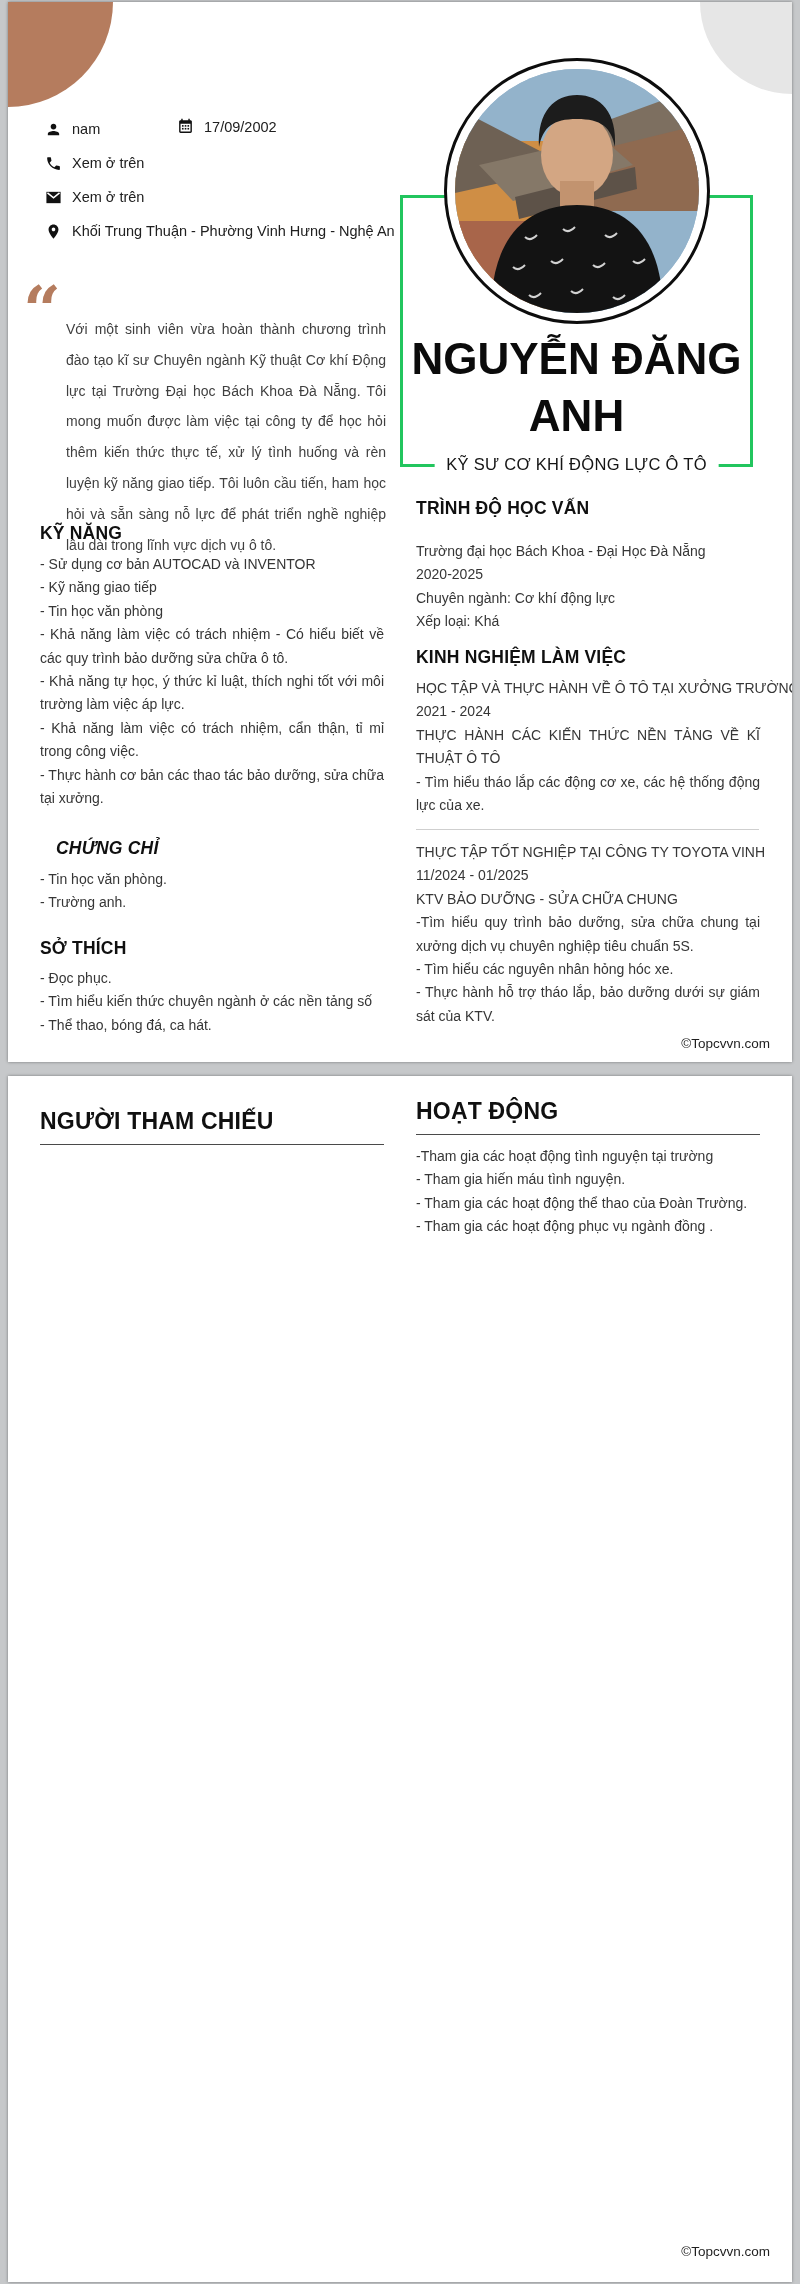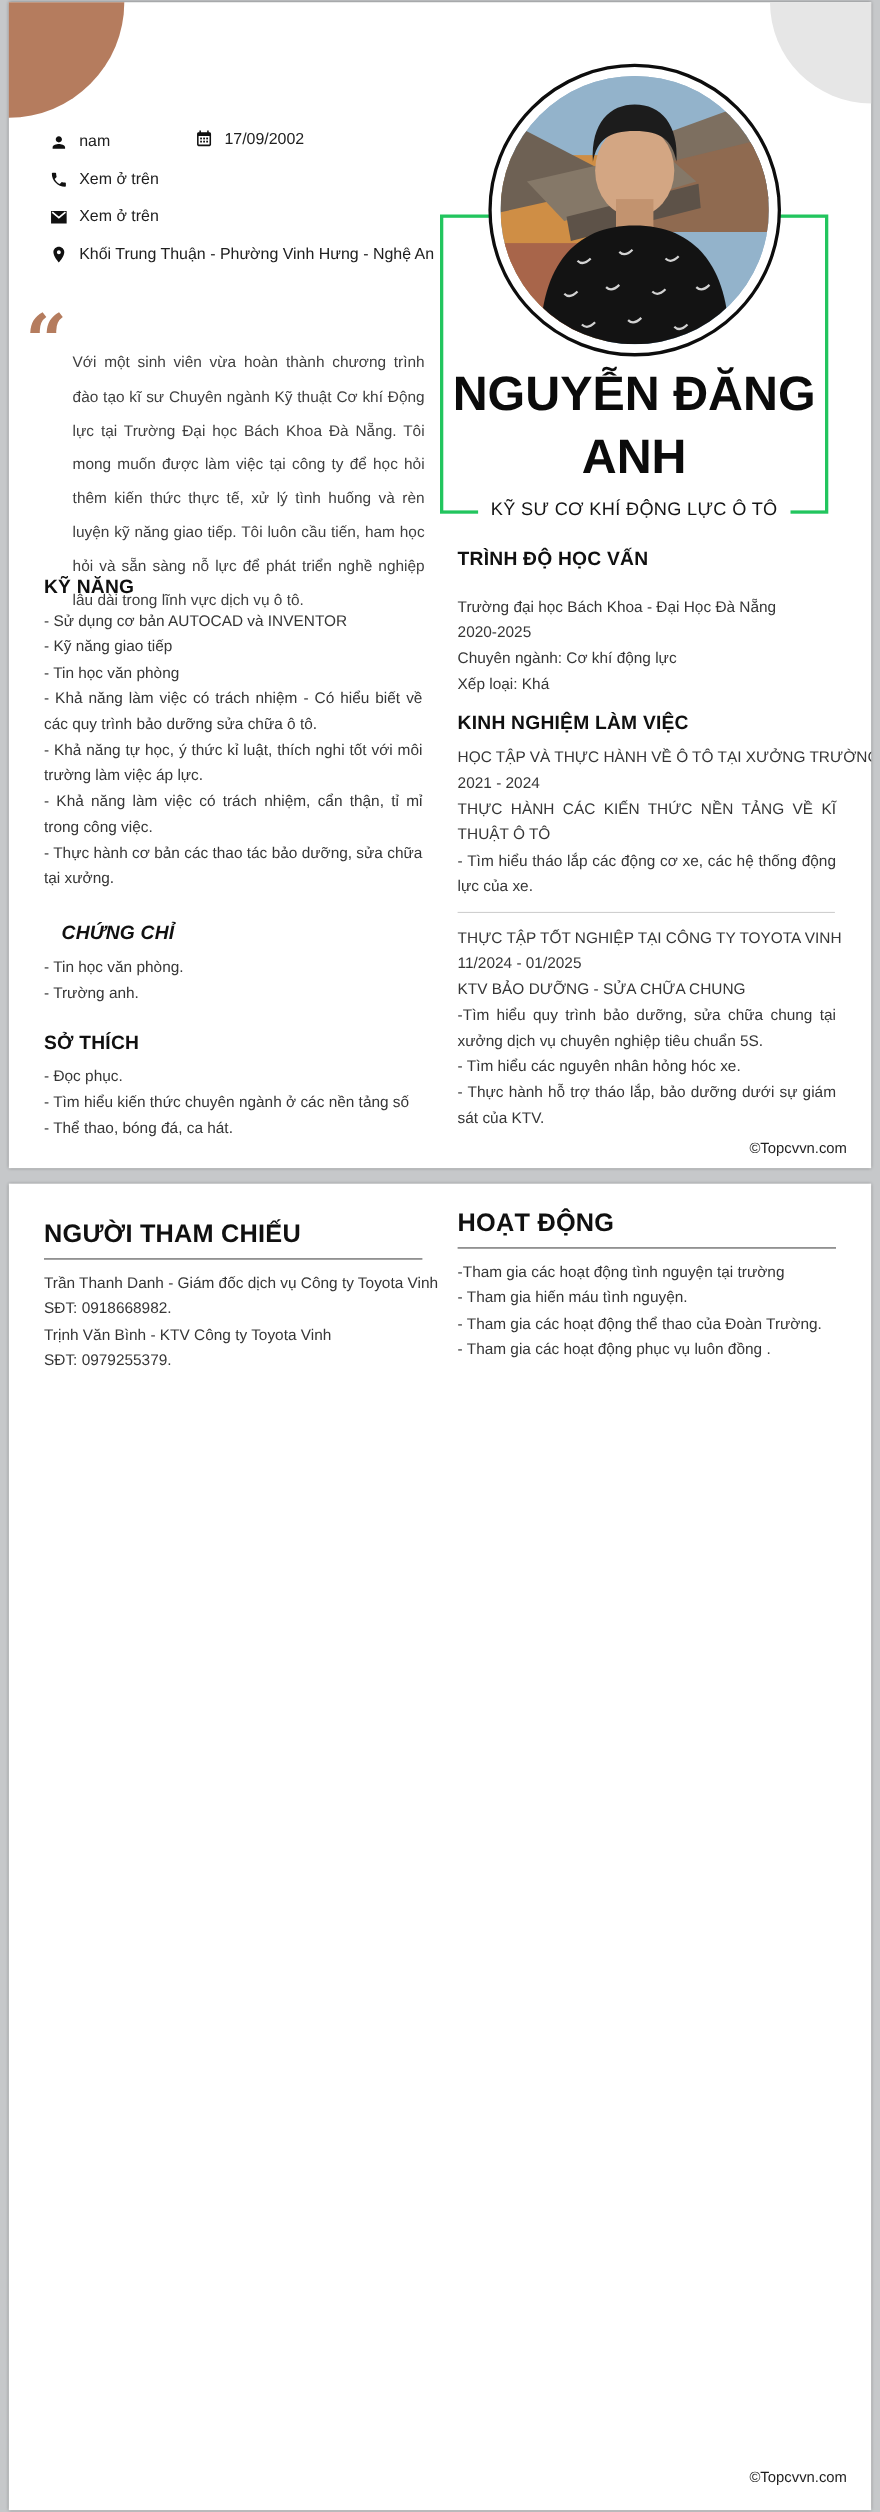--- a/index.html
+++ b/index.html
@@ -224,32 +224,26 @@
     <p>- Tìm hiểu các nguyên nhân hỏng hóc xe.</p>
     <p>- Thực hành hỗ trợ tháo lắp, bảo dưỡng dưới sự giám sát của KTV.</p>
   </div>
 
   <div class="footer f1">©Topcvvn.com</div>
 </div>
 
 <div class="page page2">
   <div class="p2-block ref-b">
     <h2>NGƯỜI THAM CHIẾU</h2>
-    <div class="p2-lines">
-      <p class="nw">Trần Thanh Danh - Giám đốc dịch vụ Công ty Toyota Vinh</p>
-      <p>SĐT: 0918668982.</p>
-      <p>Trịnh Văn Bình - KTV Công ty Toyota Vinh</p>
-      <p>SĐT: 0979255379.</p>
-    </div>
   </div>
 
   <div class="p2-block act-b">
     <h2>HOẠT ĐỘNG</h2>
     <div class="p2-lines">
       <p>-Tham gia các hoạt động tình nguyện tại trường</p>
       <p>- Tham gia hiến máu tình nguyện.</p>
       <p>- Tham gia các hoạt động thể thao của Đoàn Trường.</p>
-      <p>- Tham gia các hoạt động phục vụ luôn đồng .</p>
+      <p>- Tham gia các hoạt động phục vụ ngành đồng .</p>
     </div>
   </div>
 
   <div class="footer f2">©Topcvvn.com</div>
 </div>
 
 </body></html>

